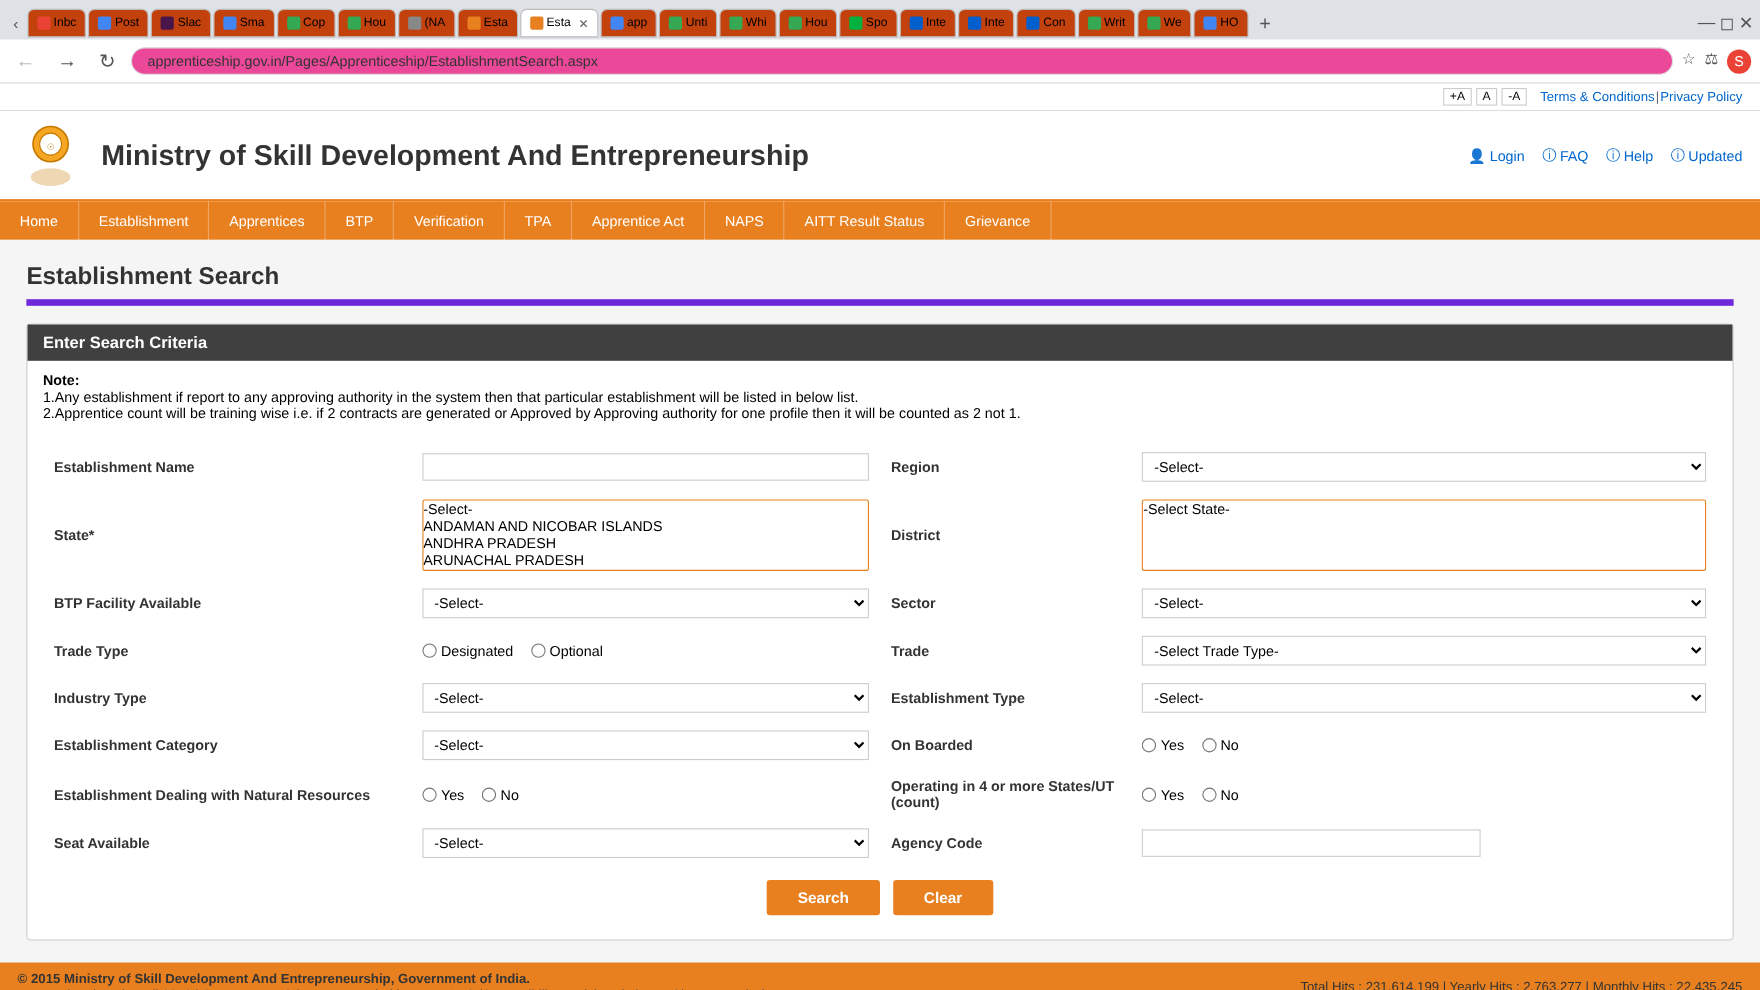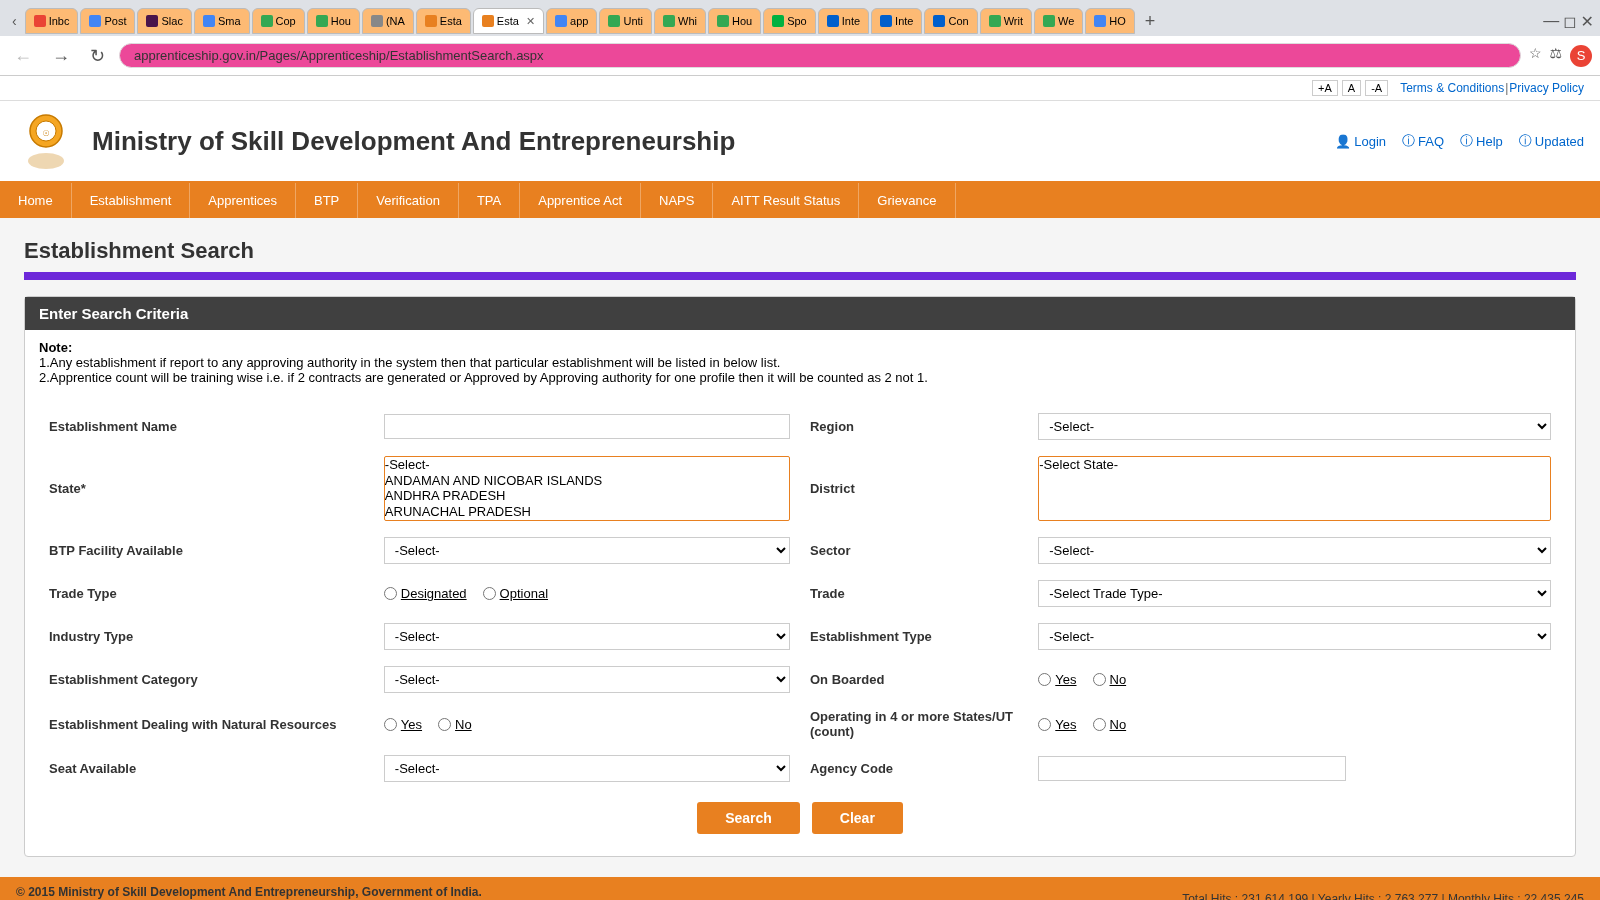--- a/index.html
+++ b/index.html
@@ -28,53 +28,53 @@
 
     .header-right { margin-left: auto; display: flex; align-items: center; gap: 16px; font-size: 13px; }
     .header-right a { color: #0066cc; text-decoration: none; display: flex; align-items: center; gap: 3px; }
 
     
     .nav-bar { background: #e88020; display: flex; align-items: center; padding: 0; }
     .nav-item { color: #fff; padding: 10px 18px; cursor: pointer; font-size: 13px; border-right: 1px solid rgba(255,255,255,0.3); }
 
     
     .main-content { padding: 20px 24px; background: #f5f5f5; min-height: 550px; }
-    .page-title { font-size: 22px; font-weight: bold; color: #333; margin-bottom: 16px; border-bottom: 8px solid #6d28d9; padding-bottom: 8px; }
+    .page-title { font-size: 22px; font-weight: bold; color: #333; margin-bottom: 16px; border-bottom: 6px solid #6d28d9; padding-bottom: 8px; }
 
     .search-container { background: #fff; border: 1px solid #ccc; border-radius: 4px; }
     .search-header { background: #404040; color: #fff; padding: 8px 14px; font-size: 15px; font-weight: bold; }
 
     .note-section { padding: 10px 14px; font-size: 13px; }
     .note-section strong { font-weight: bold; }
 
     .form-section { padding: 10px 14px; }
     .form-table { width: 100%; border-collapse: collapse; }
     .form-table td { padding: 8px 10px; vertical-align: middle; }
     .form-table .label-cell { width: 22%; font-weight: bold; color: #333; }
     .form-table .input-cell { width: 28%; }
     .form-table .label-cell2 { width: 15%; font-weight: bold; color: #333; }
     .form-table .input-cell2 { width: 35%; }
 
     .form-input { width: 100%; border: 1px solid #ccc; padding: 4px 6px; font-size: 13px; }
     .form-select { width: 100%; border: 1px solid #ccc; padding: 4px 6px; font-size: 13px; background: #fff; }
     .form-listbox { width: 100%; border: 1px solid #e88020; font-size: 13px; height: 65px; }
     .radio-group { display: flex; align-items: center; gap: 16px; }
-    .radio-label { display: flex; gap: 4px; cursor: pointer; text-decoration: underline; }
+    .radio-label { display: flex; gap: 4px; cursor: pointer; }
 
     .btn-row { text-align: center; padding: 12px; display: flex; justify-content: center; gap: 12px; }
     .btn-search { background: #e88020; color: #fff; border: none; padding: 8px 28px; font-size: 14px; font-weight: bold; cursor: pointer; border-radius: 3px; }
     .btn-clear { background: #e88020; color: #fff; border: none; padding: 8px 28px; font-size: 14px; font-weight: bold; cursor: pointer; border-radius: 3px; }
 
     
     .site-footer { background: #e88020; color: #333; padding: 8px 16px; font-size: 12px; display: flex; justify-content: space-between; align-items: center; }
     .footer-left { }
     .footer-right { text-align: right; }
 
     
-    .mini-tab { display: flex; align-items: center; gap: 3px; background: #fdba74; border: 1px solid #bbb; border-radius: 6px 6px 0 0; padding: 3px 8px; font-size: 11px; height: 26px; }
+    .mini-tab { display: flex; align-items: center; gap: 3px; background: #c2410c; border: 1px solid #bbb; border-radius: 6px 6px 0 0; padding: 3px 8px; font-size: 11px; height: 26px; }
     .mini-tab.active { background: #fff; }
   </style>
 </head>
 <body>
 
 <div class="tab-bar">
   <button class="nav-btn" style="font-size:14px;background:none;border:none;color:#555;">‹</button>
 
   <div class="mini-tab">
     <span style="width:12px;height:12px;background:#ea4335;border-radius:2px;display:inline-block;"></span>

